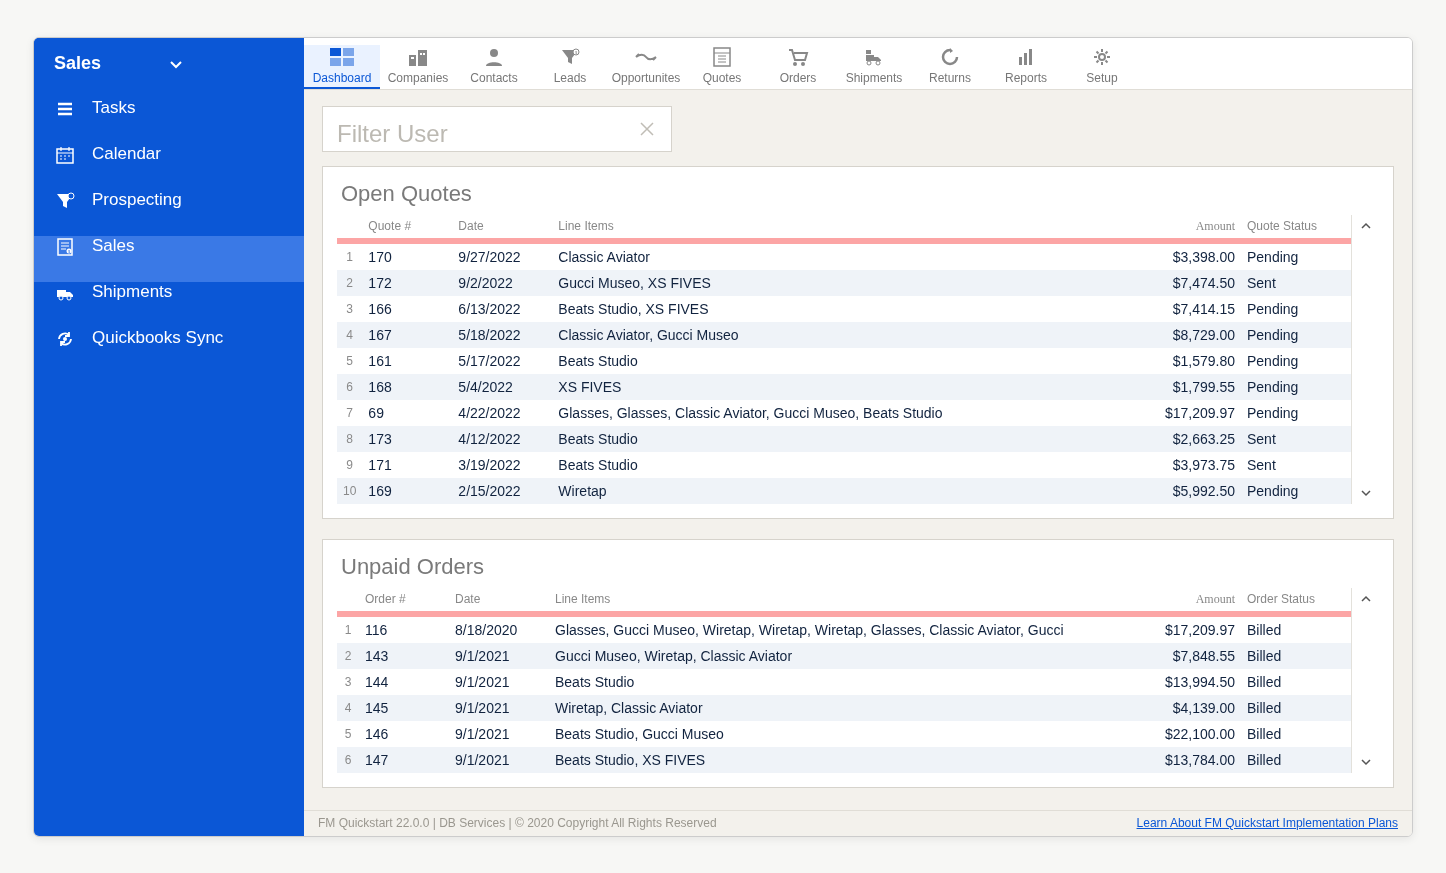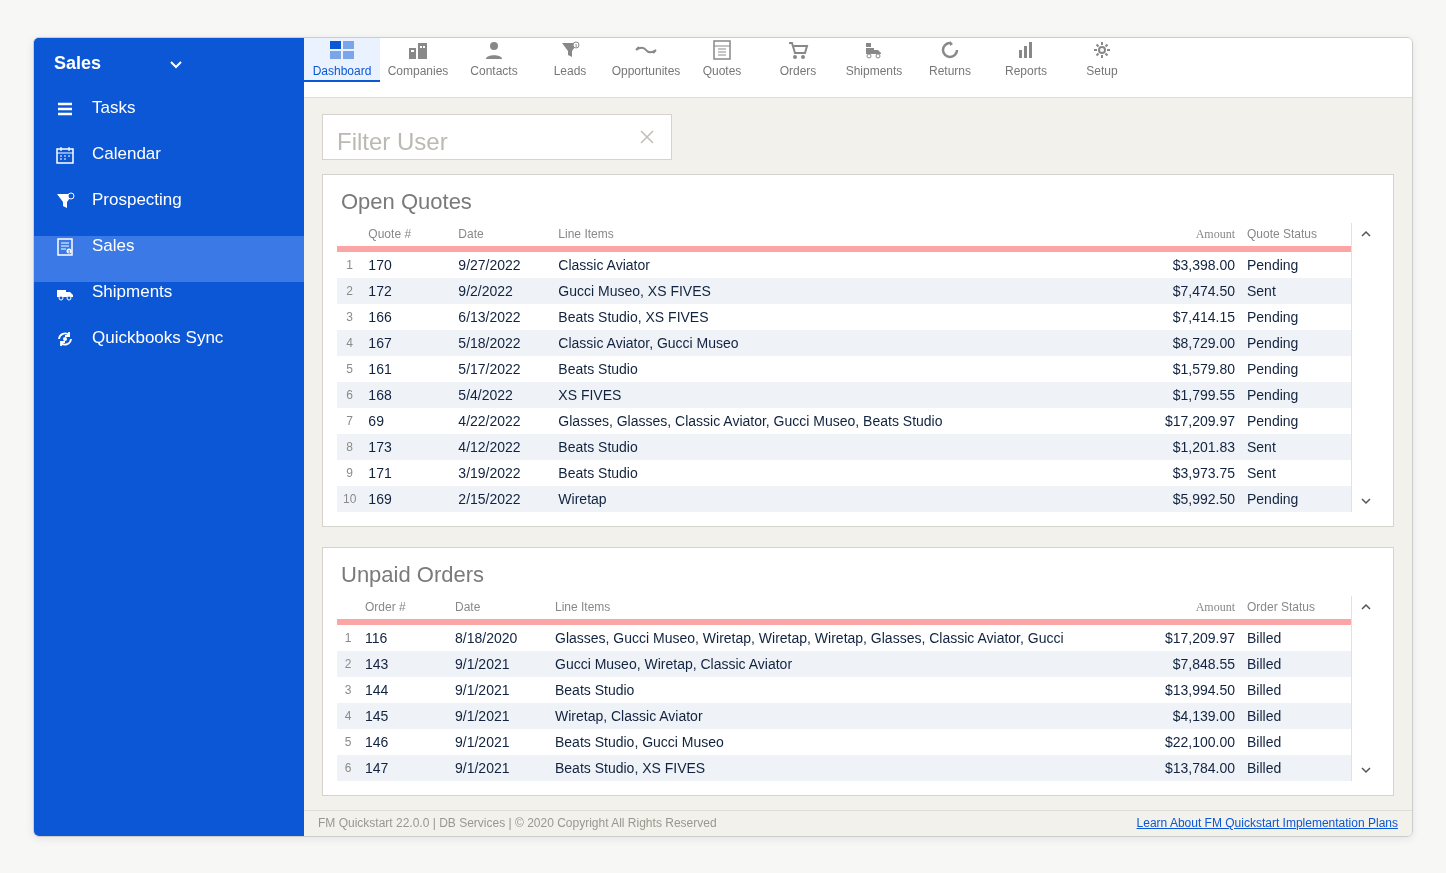--- a/index.html
+++ b/index.html
@@ -38,21 +38,21 @@
   
   .sidebar { width:270px; background:#0b57d6; color:#fff; display:flex; flex-direction:column; }
   .sidebar-header { height:52px; display:flex; align-items:center; padding:0 20px; font-size:18px; font-weight:600; background:#0b57d6; }
   .sidebar-header .chev { margin-left:auto; margin-right:100px;}
   .side-list { padding-top:8px; }
   .side-item { height:46px; display:flex; align-items:flex-start; gap:16px; padding:0 20px; font-size:17px; cursor:pointer; }
   .side-item.active { background:#3a79e6; }
   .side-item .ico { width:22px; height:22px; display:flex; align-items:center; justify-content:center; }
   
   .main { flex:1; display:flex; flex-direction:column; background:#f3f1ec; min-width:0;}
-  .toolbar { height:60px; background:#fff; border-bottom:1px solid #e0ddd6; display:flex; align-items:flex-start; }
+  .toolbar { height:52px; background:#fff; border-bottom:1px solid #e0ddd6; display:flex; align-items:flex-end; }
   .tool { width:76px; text-align:center; font-size:12px; color:#777; padding-bottom:4px; cursor:pointer; }
   .tool.active { color:#0b57d6; background:#eaf2ff; border-bottom:2px solid #0b57d6; padding-bottom:2px;}
   .tool .ticon { height:24px; display:flex; align-items:center; justify-content:center; margin-bottom:2px; color:#888;}
   .tool.active .ticon{ color:#0b57d6;}
   .content { flex:1; overflow:auto; padding:16px 18px 0 18px; }
   .filter-box { width:350px; height:46px; background:#fff; border:1px solid #d6d3cc; display:flex; align-items:center; padding:0 14px; margin-bottom:14px;}
   .filter-box .label { font-size:24px; color:#bcb9b2; font-weight:500; flex:1;margin-top:11px;}
   .filter-box .x { font-size:22px; color:#c0bdb6; font-weight:300; cursor:pointer;}
   .panel { background:#fff; border:1px solid #d6d3cc; margin-bottom:20px; padding:10px 14px 14px 14px;}
   .panel-title { font-size:22px; color:#7a7a7a; font-weight:300; margin:4px 4px 8px 4px;}
@@ -340,21 +340,21 @@
                     <td>4/22/2022</td>
                     <td>Glasses, Glasses, Classic Aviator, Gucci Museo, Beats Studio</td>
                     <td class="num">$17,209.97</td>
                     <td>Pending</td>
                   </tr>
                   <tr class="striped">
                     <td class="rownum">8</td>
                     <td>173</td>
                     <td>4/12/2022</td>
                     <td>Beats Studio</td>
-                    <td class="num">$1,201.83</td>
+                    <td class="num">$2,663.25</td>
                     <td>Sent</td>
                   </tr>
                   <tr>
                     <td class="rownum">9</td>
                     <td>171</td>
                     <td>3/19/2022</td>
                     <td>Beats Studio</td>
                     <td class="num">$3,973.75</td>
                     <td>Sent</td>
                   </tr>

